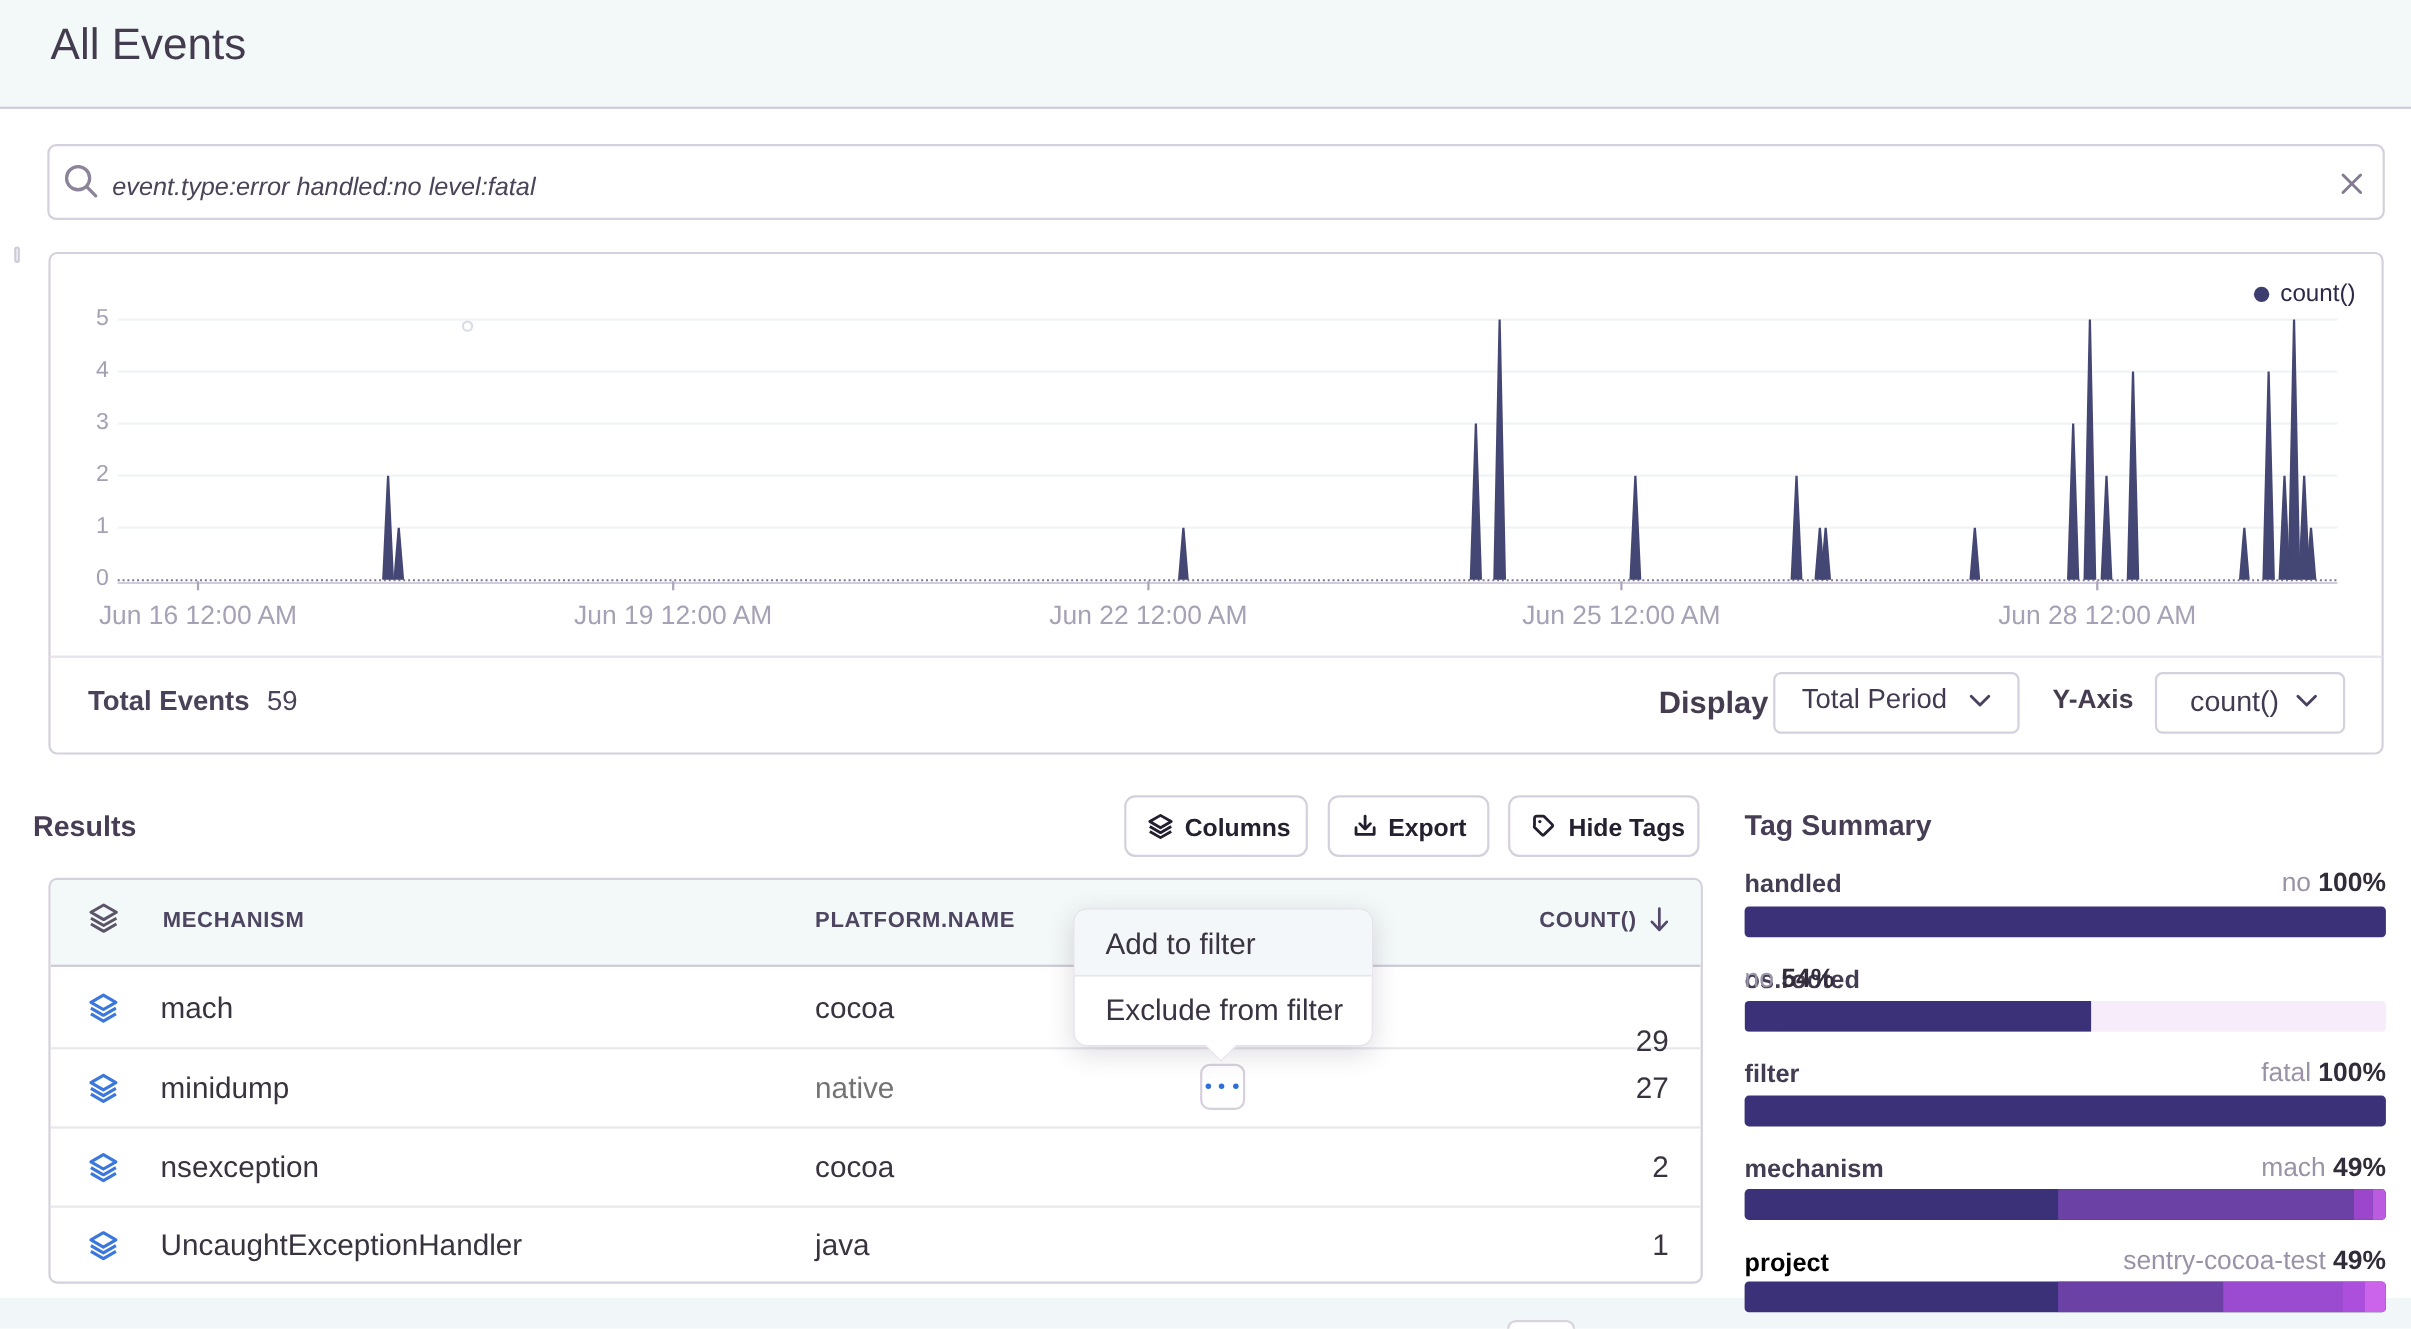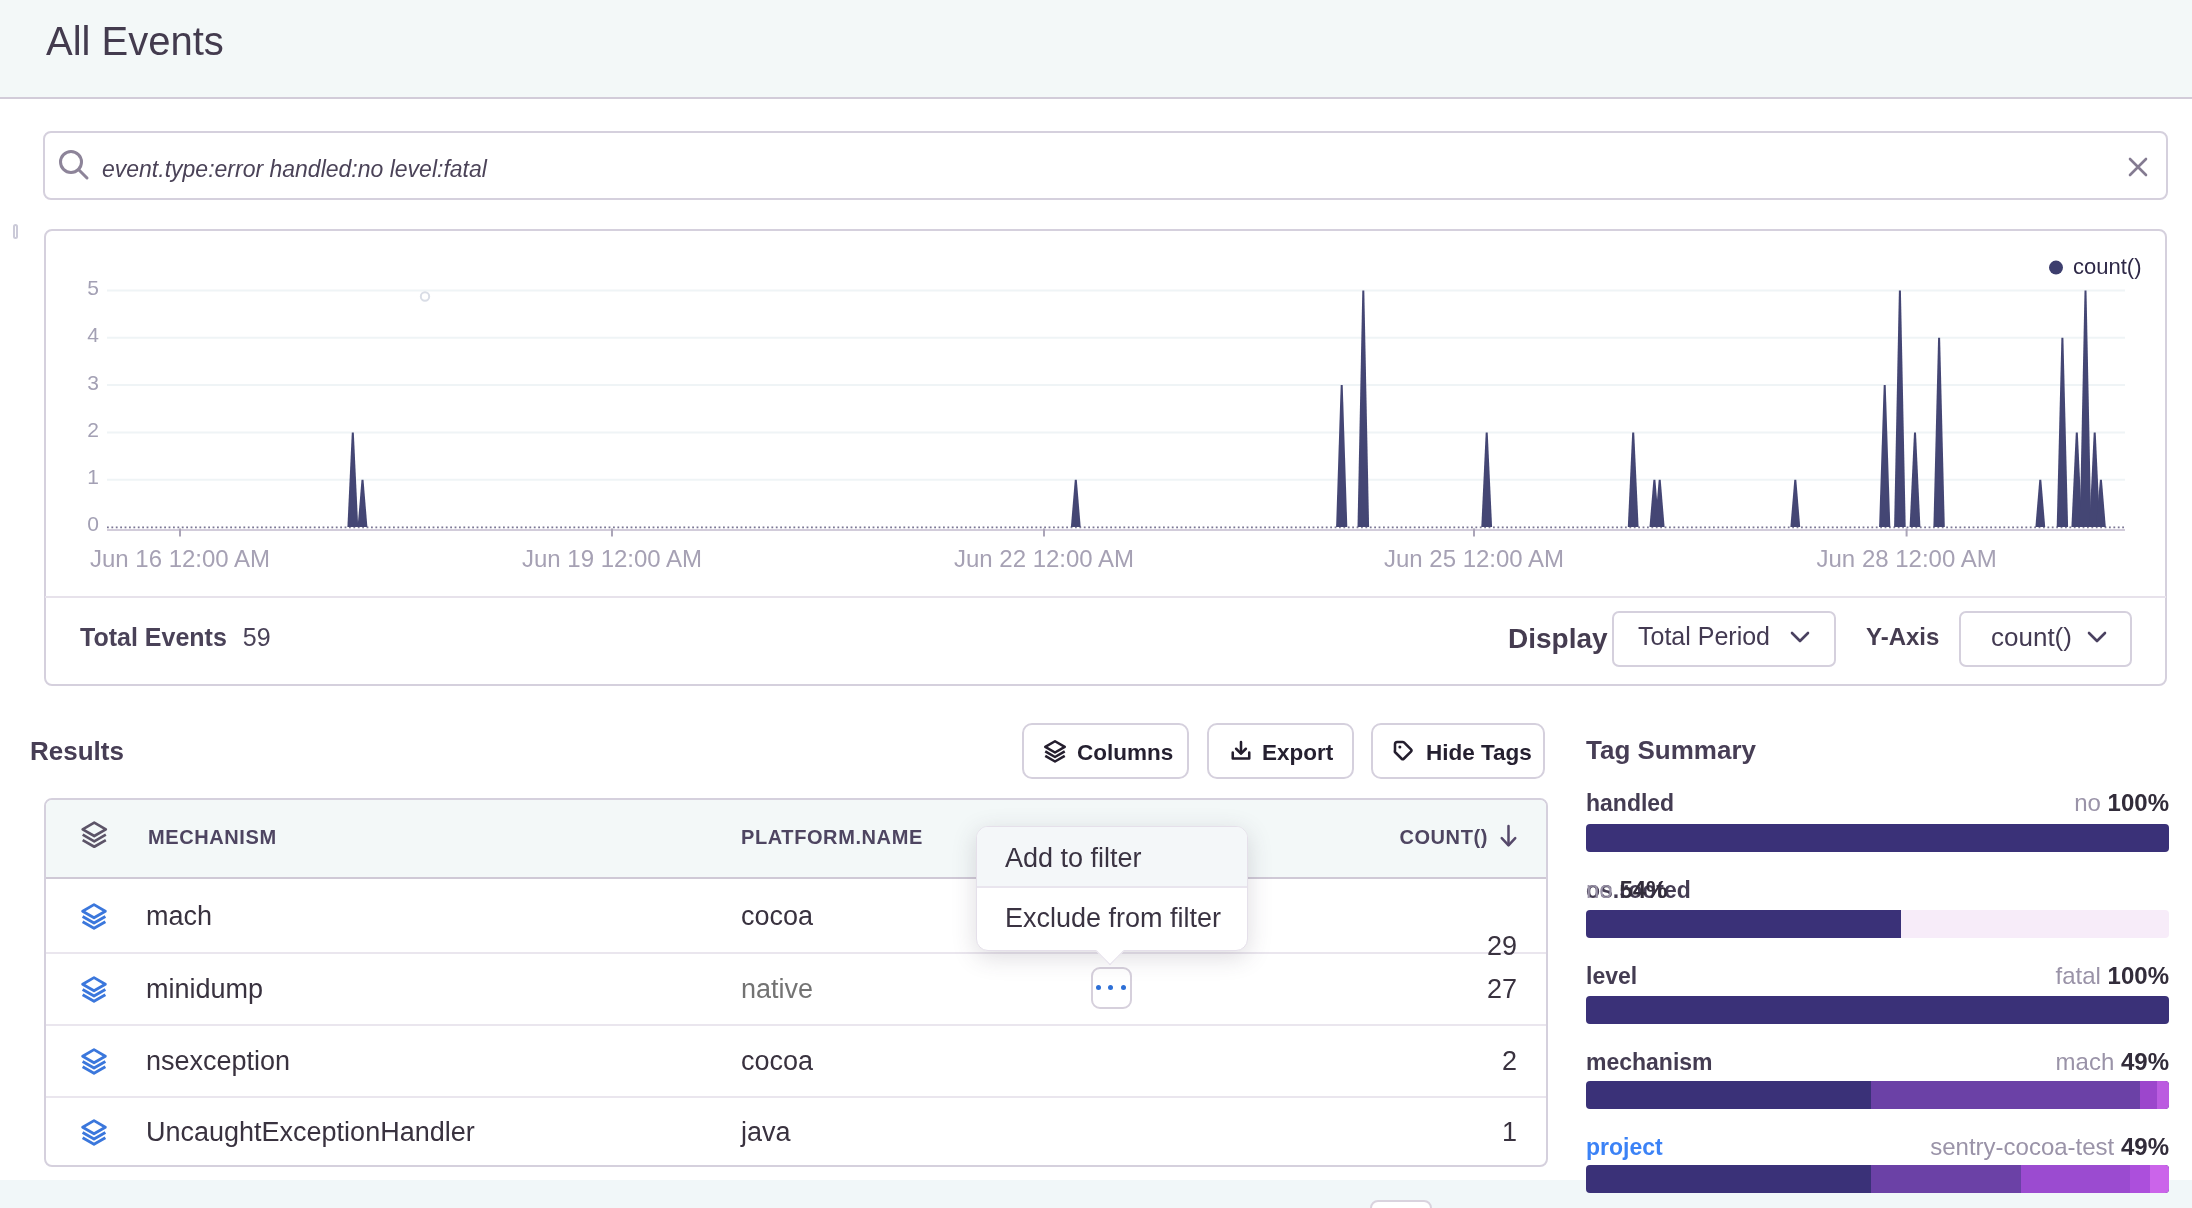--- a/index.html
+++ b/index.html
@@ -210,32 +210,32 @@
 <div class="abs bold" style="left:1586px;top:790px;font-size:23px;color:#443C52;">handled</div>
 <div class="abs" style="left:1586px;top:789px;width:583px;text-align:right;font-size:24px;color:#9A93A8;">no <span class="bold" style="color:#322C3A;">100%</span></div>
 <div class="abs" style="left:1586px;top:824px;width:583px;height:28px;border-radius:4px;background:#3A3178;"></div>
 
 <div class="abs bold" style="left:1586px;top:876.5px;font-size:23px;color:#443C52;">os.rooted</div>
 <div class="abs" style="left:1586px;top:875.5px;width:583px;text-align:left;font-size:24px;color:#9A93A8;">no <span class="bold" style="color:#322C3A;">54%</span></div>
 <div class="abs" style="left:1586px;top:910px;width:583px;height:28px;border-radius:4px;background:#F7ECF9;overflow:hidden;">
   <div style="position:absolute;left:0;top:0;width:315px;height:28px;background:#3A3178;"></div>
 </div>
 
-<div class="abs bold" style="left:1586px;top:963px;font-size:23px;color:#443C52;">level</div>
+<div class="abs bold" style="left:1586px;top:963px;font-size:23px;color:#443C52;">filter</div>
 <div class="abs" style="left:1586px;top:962px;width:583px;text-align:right;font-size:24px;color:#9A93A8;">fatal <span class="bold" style="color:#322C3A;">100%</span></div>
 <div class="abs" style="left:1586px;top:996px;width:583px;height:28px;border-radius:4px;background:#3A3178;"></div>
 
 <div class="abs bold" style="left:1586px;top:1049px;font-size:23px;color:#443C52;">mechanism</div>
 <div class="abs" style="left:1586px;top:1048px;width:583px;text-align:right;font-size:24px;color:#9A93A8;">mach <span class="bold" style="color:#322C3A;">49%</span></div>
 <div class="abs" style="left:1586px;top:1081px;width:583px;height:28px;border-radius:4px;background:#3A3178;overflow:hidden;">
   <div style="position:absolute;left:285px;top:0;width:269px;height:28px;background:#6B41A6;"></div>
   <div style="position:absolute;left:554px;top:0;width:17px;height:28px;background:#9C46CC;"></div>
   <div style="position:absolute;left:571px;top:0;width:12px;height:28px;background:#BB5CE0;"></div>
 </div>
 
-<div class="abs bold" style="left:1586px;top:1133.5px;font-size:23px;color:#3b82f6;">project</div>
+<div class="abs bold" style="left:1586px;top:1133.5px;font-size:23px;color:#000000;">project</div>
 <div class="abs" style="left:1586px;top:1132.5px;width:583px;text-align:right;font-size:24px;color:#9A93A8;">sentry-cocoa-test <span class="bold" style="color:#322C3A;">49%</span></div>
 <div class="abs" style="left:1586px;top:1165px;width:583px;height:28px;border-radius:4px;background:#3A3178;overflow:hidden;">
   <div style="position:absolute;left:285px;top:0;width:150px;height:28px;background:#6B41A6;"></div>
   <div style="position:absolute;left:435px;top:0;width:109px;height:28px;background:#9B4BD0;"></div>
   <div style="position:absolute;left:544px;top:0;width:20px;height:28px;background:#AC4FDC;"></div>
   <div style="position:absolute;left:564px;top:0;width:19px;height:28px;background:#CB64EA;"></div>
 </div>
 
 </body></html>

